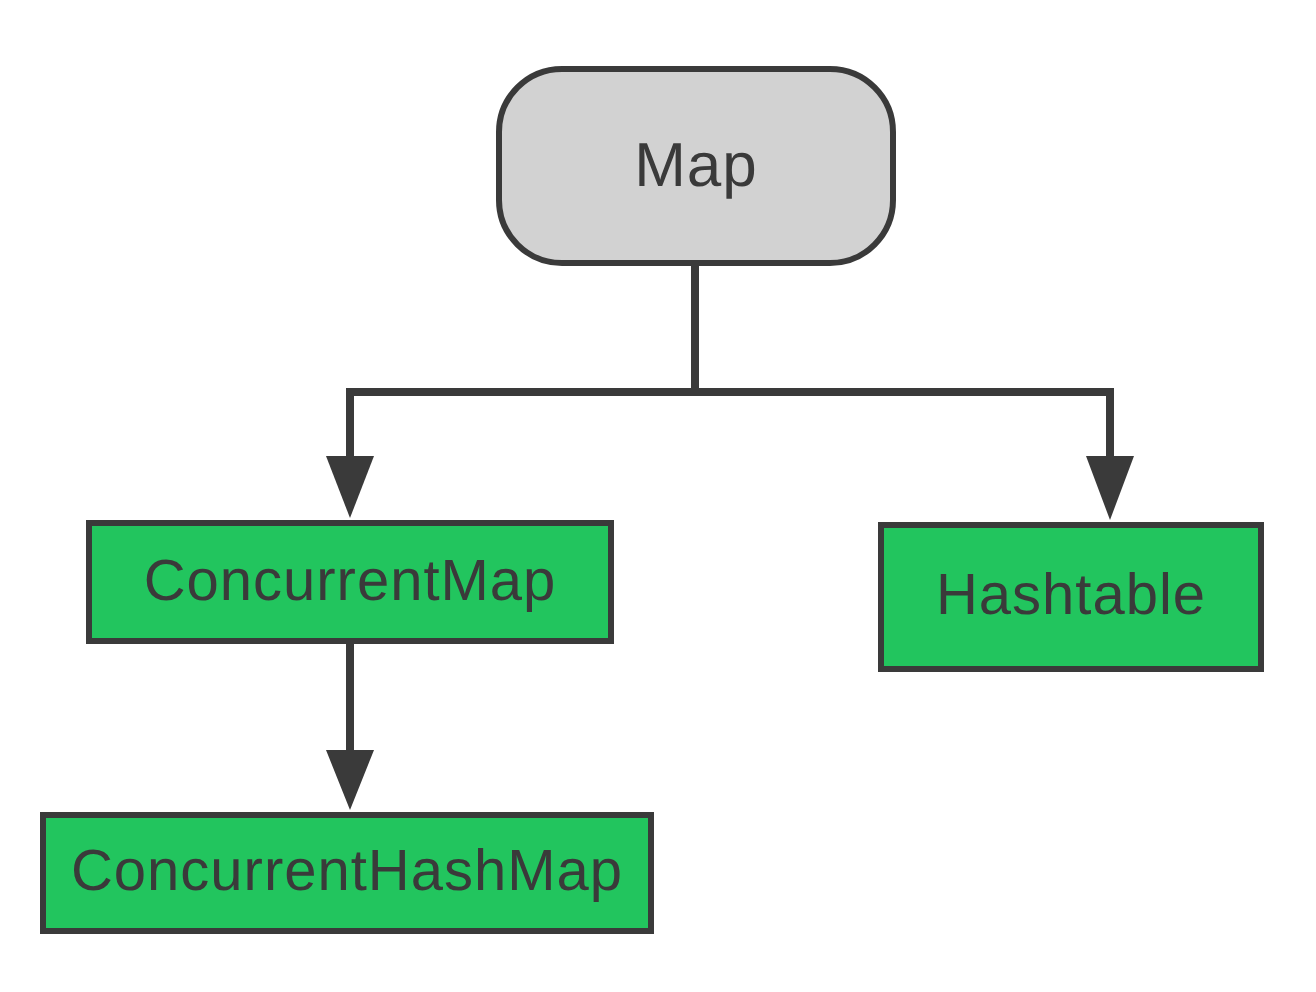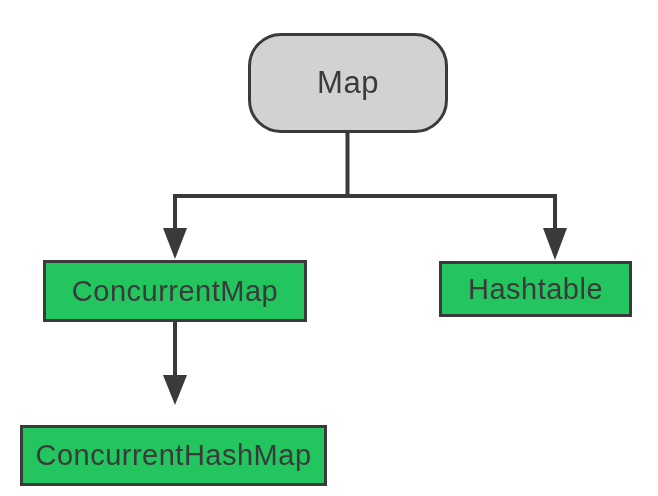--- a/index.html
+++ b/index.html
@@ -47,28 +47,27 @@
   .node-left {
     left: 43px;
     top: 260px;
     width: 264px;
     height: 62px;
   }
   .node-right {
     left: 439px;
     top: 261px;
     width: 193px;
-    height: 56px;
+    height: 75px;
   }
   .node-bottom {
     left: 20px;
     top: 406px;
     width: 307px;
     height: 61px;
-    margin-top: 19px;
   }
 </style>
 </head>
 <body>
 
 <div class="canvas">
 
   <svg class="connectors" width="658" height="496" viewBox="0 0 658 496" xmlns="http://www.w3.org/2000/svg" aria-hidden="true">
 
     <path d="M347.5 131 V196" fill="none" stroke="#3a3a3a" stroke-width="4"></path>

